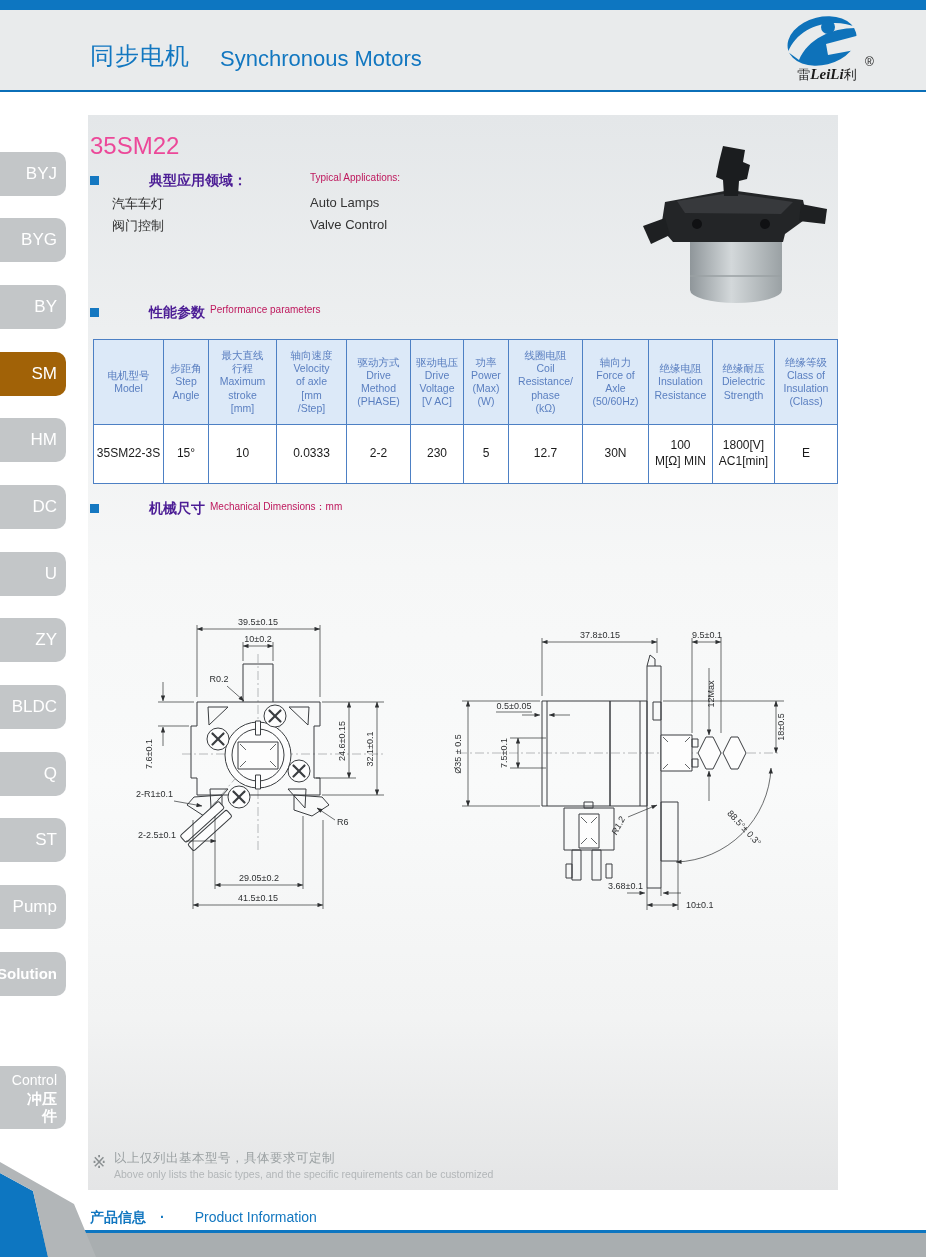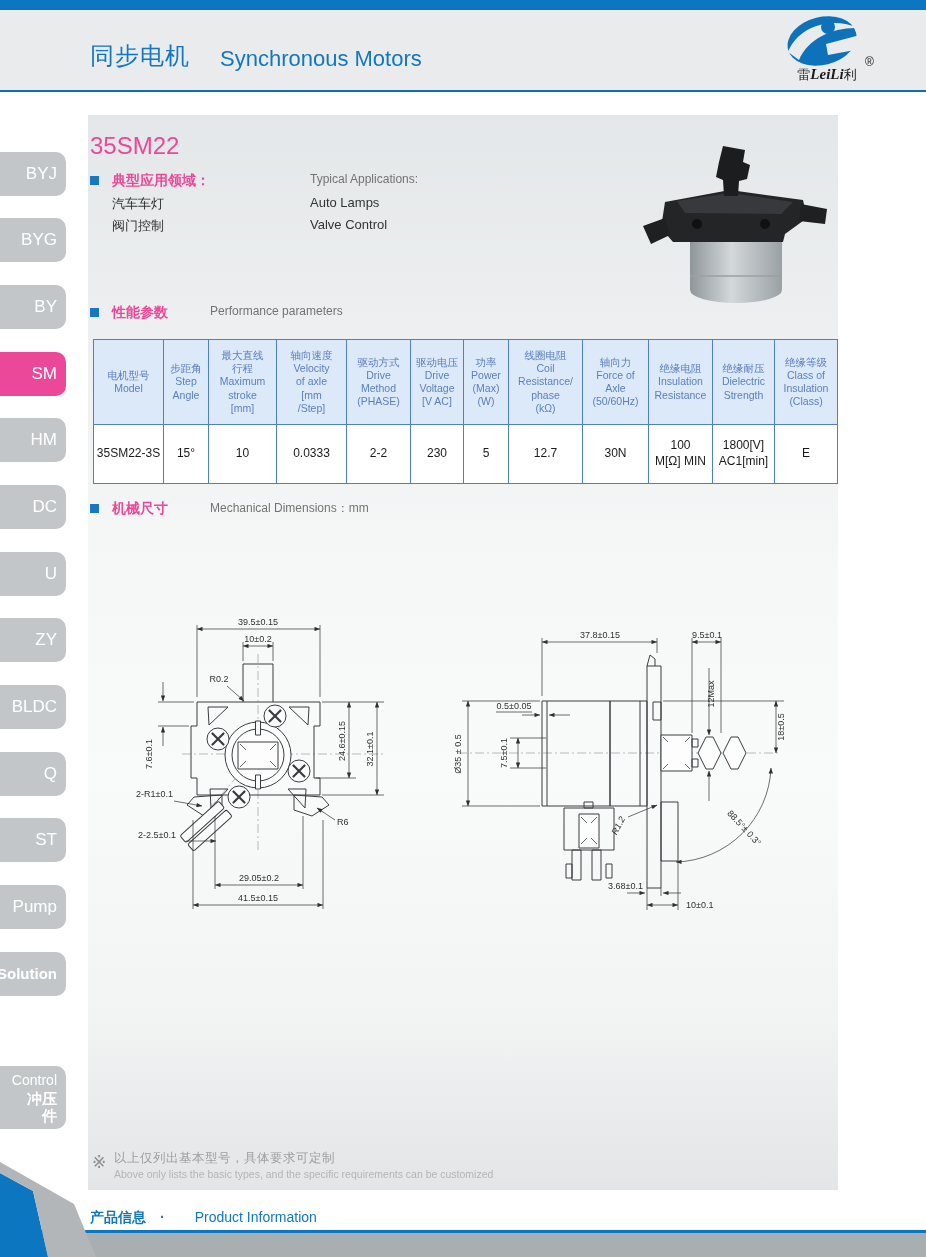--- a/index.html
+++ b/index.html
@@ -12,30 +12,30 @@
   .headline{left:0;top:90px;width:926px;height:2px;background:#0b6fb8;}
   .title-row{left:90px;top:40px;display:flex;gap:30px;align-items:flex-end;color:#1277c0;}
   .title-zh{font-size:24px;letter-spacing:1px;}
   .title-en{font-size:22px;}
   .brandtext{left:772px;top:66px;width:110px;text-align:center;color:#1c1c1c;font-size:13px;white-space:nowrap;}
   .brandtext .scr{font-family:Liberation Serif, serif;font-style:italic;font-weight:bold;font-size:15px;margin-top:23px;}
   
   .tab{left:0;width:66px;height:44px;background:#c3c6c8;color:#fff;border-radius:0 10px 10px 0;
        display:flex;align-items:center;justify-content:flex-end;padding-right:9px;box-sizing:border-box;
        font-size:17px;text-align:right;white-space:pre-line;line-height:1.15;}
-  .tab.active{background:#ec4899;}
+  .tab.active{background:#a16207;}
   .tab.small{font-size:14px;margin-top:48px;}
   .tab.mid{font-size:15px;font-weight:bold;}
   
   .panel{left:88px;top:115px;width:750px;height:1075px;
          background:linear-gradient(180deg,#e4e7e9 0%,#edeff0 20%,#f6f7f7 42%,#f9fafa 62%,#f2f3f3 84%,#e4e5e6 100%);}
   .model-title{left:90px;top:132px;font-size:24px;color:#ec4899;}
   .bullet{width:9px;height:9px;background:#1578c1;}
-  .sec-zh{font-size:14px;font-weight:bold;color:#ec4899;}
-  .sec-en{font-size:12px;color:#737373;}
+  .sec-zh{font-size:14px;font-weight:bold;color:#4c1d95;margin-left:37px;}
+  .sec-en{font-size:10px;color:#be185d;}
   .app-zh{font-size:13px;color:#333;}
   .app-en{font-size:13px;color:#333;}
   
   table.perf{left:93px;top:339px;width:744px;border-collapse:collapse;table-layout:fixed;
              position:absolute;background:#fff;}
   table.perf td{border:1.5px solid #4d80c4;text-align:center;vertical-align:middle;white-space:pre-line;padding:2px 1px;}
   tr.thead td{height:80px;background:#dce9f8;color:#5a7fc0;font-size:10.5px;line-height:1.25;}
   tr.tval td{height:54px;color:#1a1a1a;font-size:12px;line-height:1.3;}
   
   svg text.dt{font-size:9px;fill:#2e3032;font-family:"Liberation Sans",sans-serif;}

